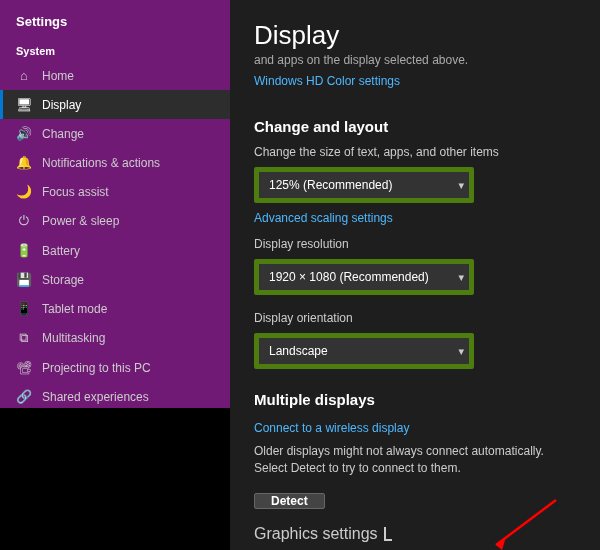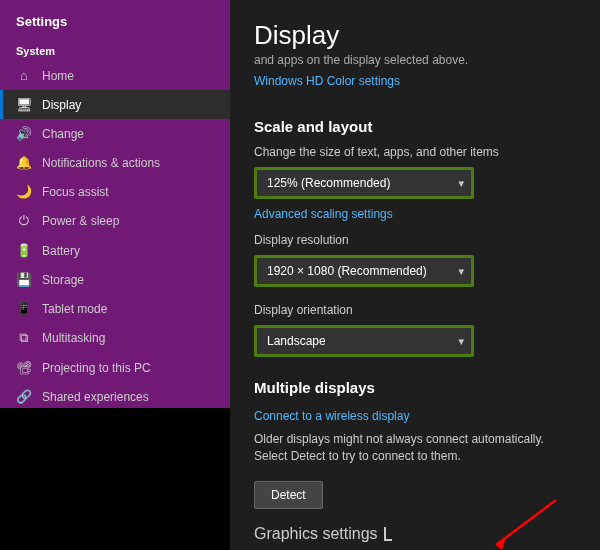--- a/index.html
+++ b/index.html
@@ -119,21 +119,21 @@
       color: #ccc;
       margin-bottom: 8px;
     }
     .dropdown-wrap {
       position: relative;
       display: inline-block;
       margin-bottom: 8px;
     }
     .dropdown {
       background: #333;
-      border: 3px solid #4d7c0f;
+      border: 5px solid #4d7c0f;
       border-radius: 2px;
       color: #fff;
       font-size: 12px;
       padding: 6px 32px 6px 10px;
       width: 220px;
       appearance: none;
       cursor: pointer;
       outline: none;
     }
     .dropdown-arrow {
@@ -150,24 +150,25 @@
       color: #4db8ff;
       cursor: pointer;
       display: block;
       margin-bottom: 12px;
     }
     .detect-btn {
       background: #444;
       border: 1px solid #666;
       color: #fff;
       font-size: 12px;
-      padding: 6px 16px;
+      padding: 0 16px;
       cursor: pointer;
       border-radius: 2px;
       margin: 8px 0 12px 0;
+      font-weight: bold;
     }
     .multiple-desc {
       font-size: 12px;
       color: #ccc;
       margin-bottom: 8px;
       max-width: 320px;
       line-height: 1.4;
     }
 
     
@@ -261,21 +262,21 @@
       </div>
     </div>
 </div>
 
 <div class="main">
   <div class="page-title">Display</div>
   <div class="subtitle">and apps on the display selected above.</div>
   <a class="link">Windows HD Color settings</a>
 
   
-  <div class="section-title">Scale and layout</div>
+  <div class="section-title">Change and layout</div>
   <div class="section-desc">Change the size of text, apps, and other items</div>
 
   <div class="dropdown-wrap">
     <select class="dropdown">
       <option>125% (Recommended)</option>
       <option>100%</option>
       <option>150%</option>
       <option>175%</option>
     </select>
     <span class="dropdown-arrow">▾</span>

